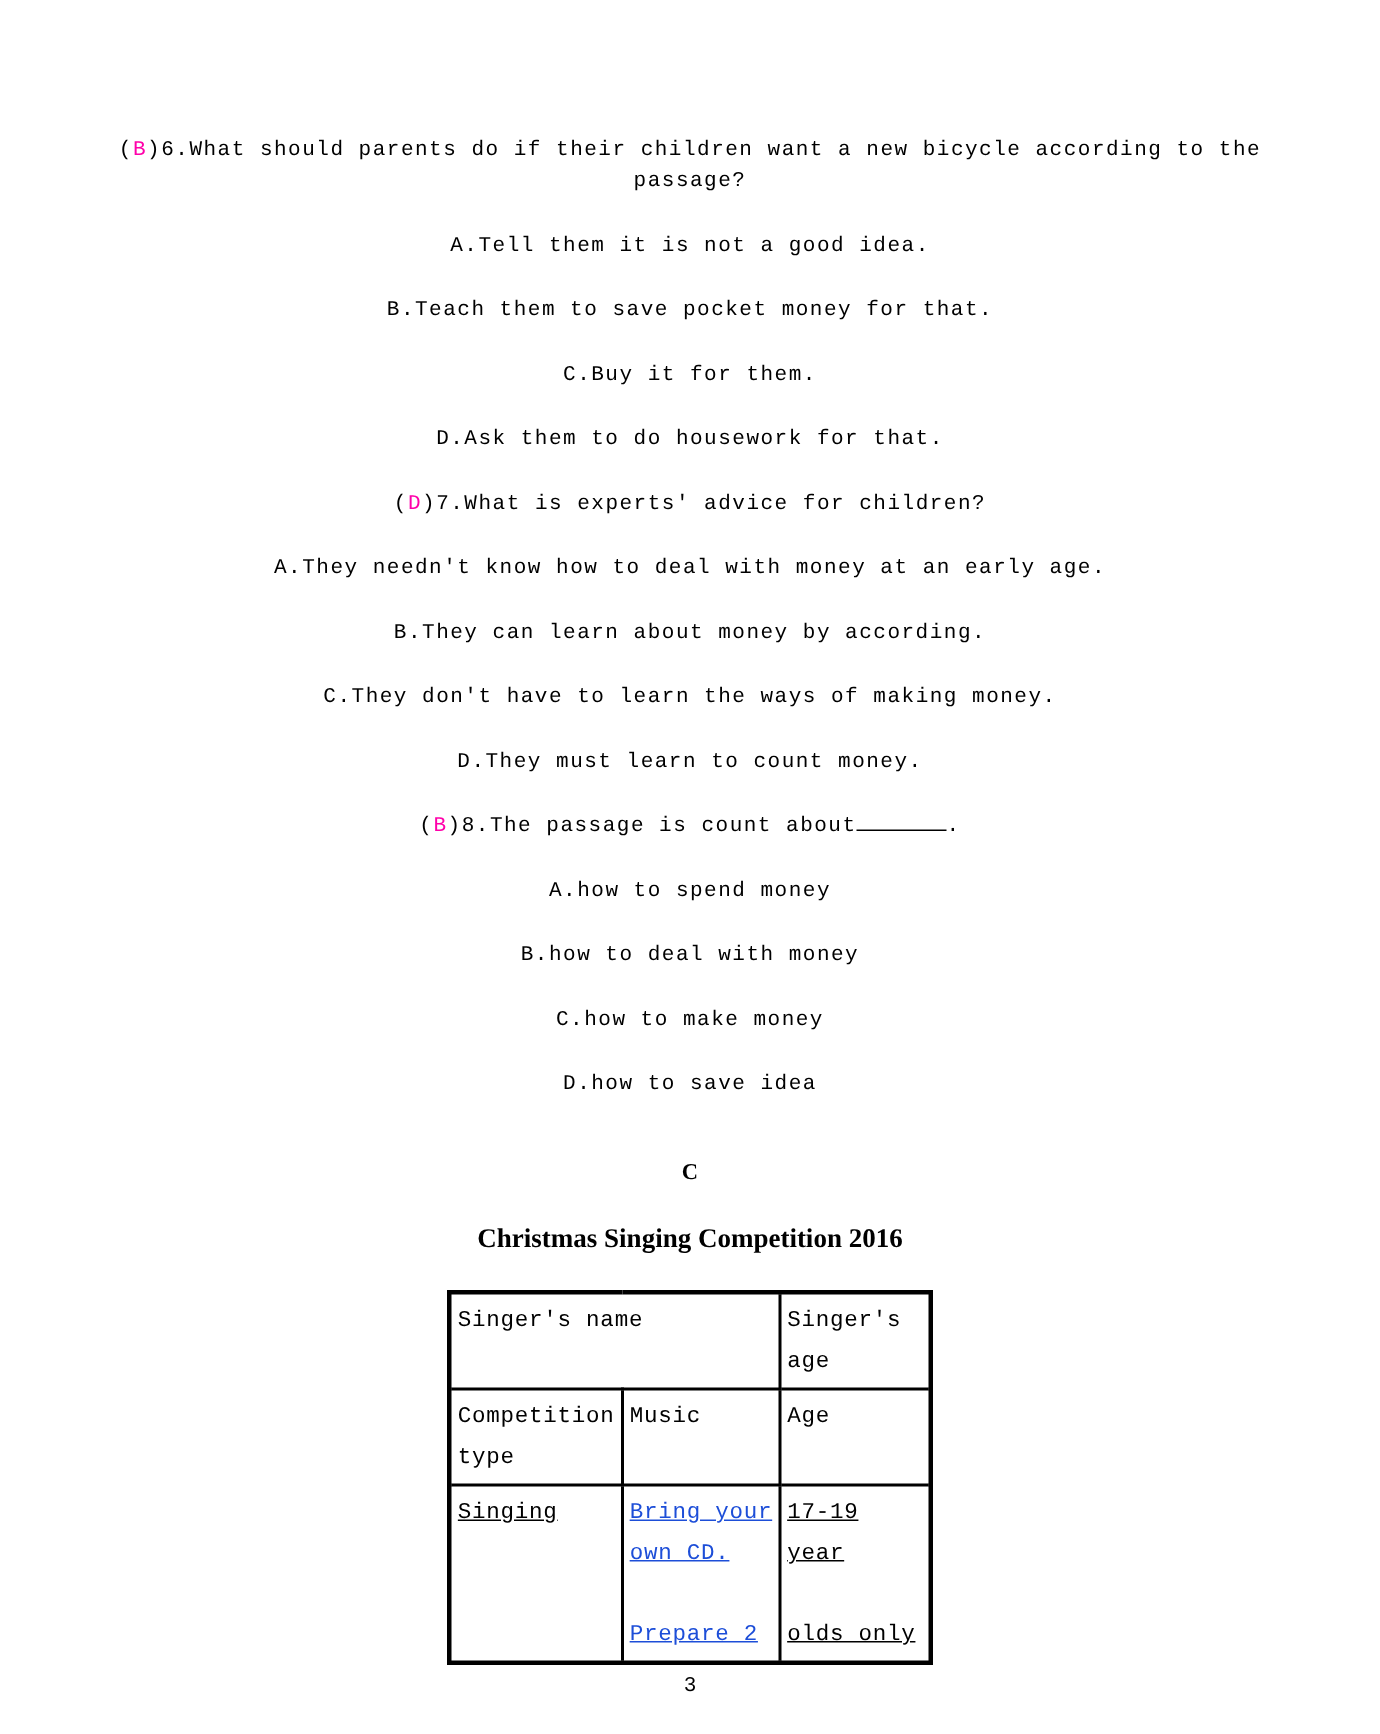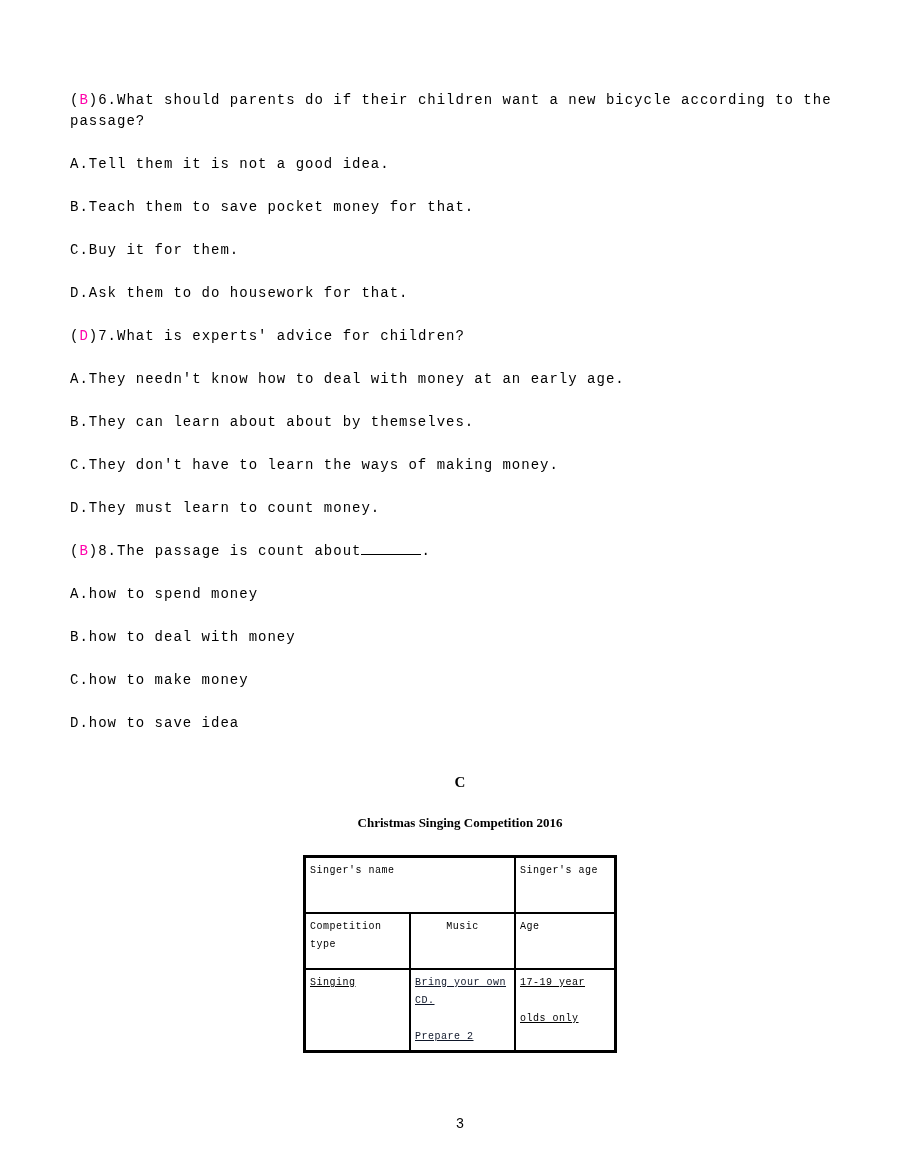--- a/index.html
+++ b/index.html
@@ -14,20 +14,21 @@
     font-size: 14px;
     color: #000;
     position: relative;
     box-sizing: border-box;
     padding: 90px 70px 0 70px;
   }
   .line {
     margin-bottom: 22px;
     line-height: 1.5;
     letter-spacing: 1px;
+    text-align: center;
   }
   .answer {
     color: #ff00aa;
     font-weight: normal;
   }
   .blank {
     display: inline-block;
     border-bottom: 1px solid #000;
     width: 60px;
     vertical-align: baseline;
@@ -38,38 +39,38 @@
   }
   .section-c {
     font-family: "SimSun", serif;
     font-weight: bold;
     font-size: 15px;
     margin-bottom: 24px;
   }
   .section-title {
     font-family: "SimSun", serif;
     font-weight: bold;
-    font-size: 13px;
+    font-size: 18px;
     margin-bottom: 24px;
   }
   .section-sub {
     font-family: "SimSun", serif;
     font-weight: bold;
     font-size: 15px;
     margin-bottom: 10px;
   }
   table.entry {
     border-collapse: collapse;
     margin: 10px auto 0 auto;
     border: 3px solid #000;
   }
   table.entry td, table.entry th {
     border: 2px solid #000;
     font-family: "SimSun", "Courier New", monospace;
-    font-size: 10px;
+    font-size: 15px;
     text-align: left;
     vertical-align: top;
     padding: 4px 4px;
     line-height: 1.8;
     letter-spacing: 0.5px;
   }
   table.entry th {
     font-weight: normal;
   }
   .hdr-row th {
@@ -79,21 +80,21 @@
   .row2 td {
     height: 46px;
     vertical-align: middle;
     margin-left: 12px;
   }
   .row3 td {
     vertical-align: middle;
     text-decoration: underline;
   }
   .gray-text {
-    color: #0f172a;
+    color: #1d4ed8;
   }
   .page-num {
     position: absolute;
     bottom: 24px;
     left: 0;
     width: 100%;
     text-align: center;
     font-size: 14px;
   }
 </style>
@@ -105,21 +106,21 @@
 </div>
 <div class="line">A.Tell them it is not a good idea.</div>
 <div class="line">B.Teach them to save pocket money for that.</div>
 <div class="line">C.Buy it for them.</div>
 <div class="line">D.Ask them to do housework for that.</div>
 
 <div class="line">
   (<span class="answer">D</span>)<span>7.</span><span>What is experts'  advice for children?</span>
 </div>
 <div class="line">A.They needn't know how to deal with money at an early age.</div>
-<div class="line">B.They can learn about about by themselves.</div>
+<div class="line">B.They can learn about money by according.</div>
 <div class="line">C.They don't have to learn the ways of making money.</div>
 <div class="line">D.They must learn to count money.</div>
 
 <div class="line">
   (<span class="answer">B</span>)<span>8.</span><span>The passage is count about</span><span class="blank"></span><span>.</span>
 </div>
 <div class="line">A.how to spend money</div>
 <div class="line">B.how to deal with money</div>
 <div class="line">C.how to make money</div>
 <div class="line">D.how to save idea</div>
@@ -129,21 +130,21 @@
   <div class="section-title">Christmas Singing Competition 2016</div>
 
   <table class="entry">
     <tbody>
         <tr class="hdr-row">
       <th colspan="2" style="width:190px;">Singer's name</th>
       <th style="width:90px;">Singer's age</th>
     </tr>
     <tr class="row2">
       <td style="width:95px;">Competition type</td>
-      <td style="width:95px;text-align:center;">Music</td>
+      <td style="width:95px;">Music</td>
       <td>Age</td>
     </tr>
     <tr class="row3">
       <td>Singing</td>
       <td class="gray-text">
         <span>Bring your own CD.</span><br><br>
         <span>Prepare 2</span>
       </td>
       <td>
         <span>17-19 year</span><br><br>

